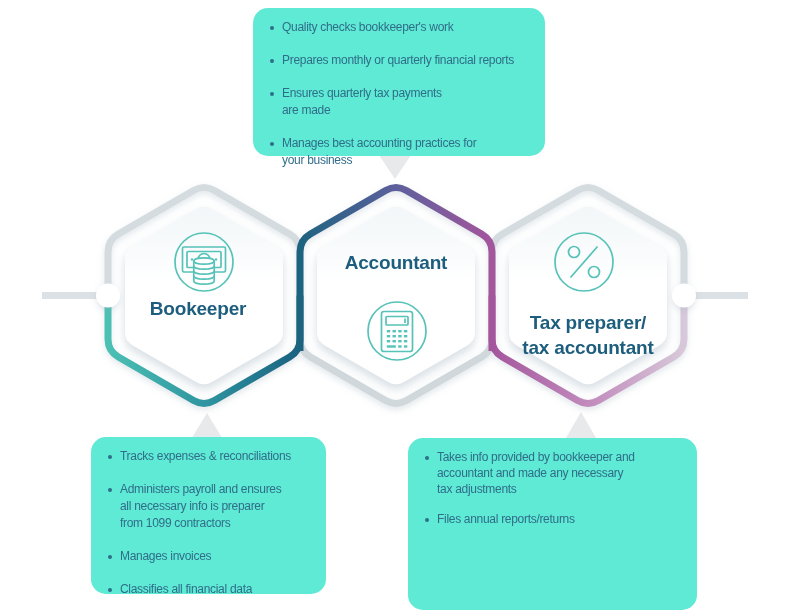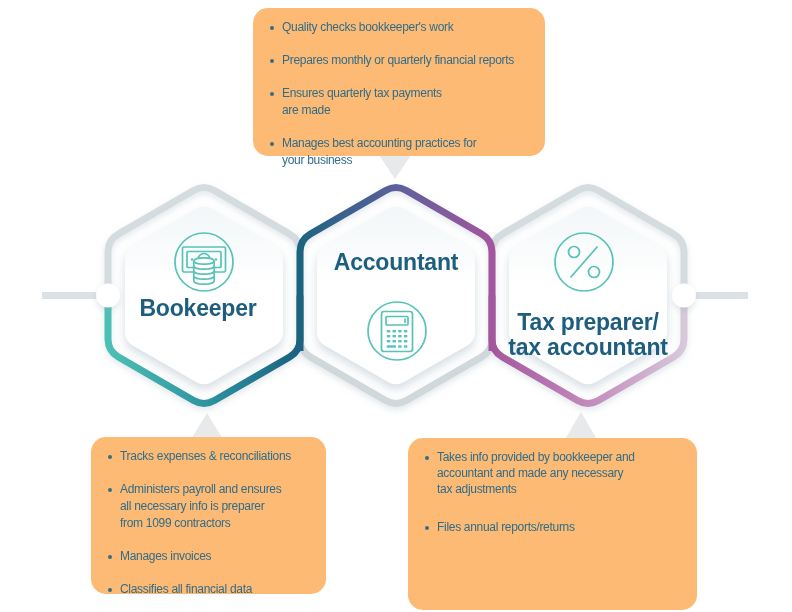--- a/index.html
+++ b/index.html
@@ -1,32 +1,32 @@
 <!DOCTYPE html>
 <html><head>
 <meta charset="utf-8">
 <style>
   html,body{margin:0;padding:0;background:#ffffff;}
   #stage{position:relative;width:792px;height:612px;background:#ffffff;overflow:hidden;
          font-family:"Liberation Sans", sans-serif;}
   #scene{position:absolute;left:0;top:0;width:792px;height:612px;}
 
-  .callout{position:absolute;background:#fdba74;border-radius:15px;
+  .callout{position:absolute;background:#5eead4;border-radius:15px;
            padding:11px 10px 9px 16px;box-sizing:border-box;}
   .callout ul{margin:0;padding:0;list-style:none;}
   .callout li{position:relative;padding-left:13px;color:#306d89;font-size:12px;
               line-height:17px;letter-spacing:-0.3px;}
   .callout li + li{margin-top:16px;}
   .callout li::before{content:"";position:absolute;left:1px;top:6.5px;width:4px;height:4px;
               border-radius:50%;background:#306d89;}
   .callout .ln{display:block;white-space:nowrap;}
   .callout.compact li{line-height:16px;}
-  .callout.compact li + li{margin-top:22px;}
+  .callout.compact li + li{margin-top:14px;}
 
-  .hexlabel{position:absolute;text-align:center;color:#1d5d7d;font-size:23px;
+  .hexlabel{position:absolute;text-align:center;color:#1d5d7d;font-size:19px;
             font-weight:700;letter-spacing:-0.2px;line-height:25px;}
 </style>
 </head>
 <body>
 
 <div id="stage">
 
   <svg id="scene" viewBox="0 0 792 612">
     <defs>
       <linearGradient id="g1" gradientUnits="userSpaceOnUse" x1="108" y1="0" x2="300" y2="0">

